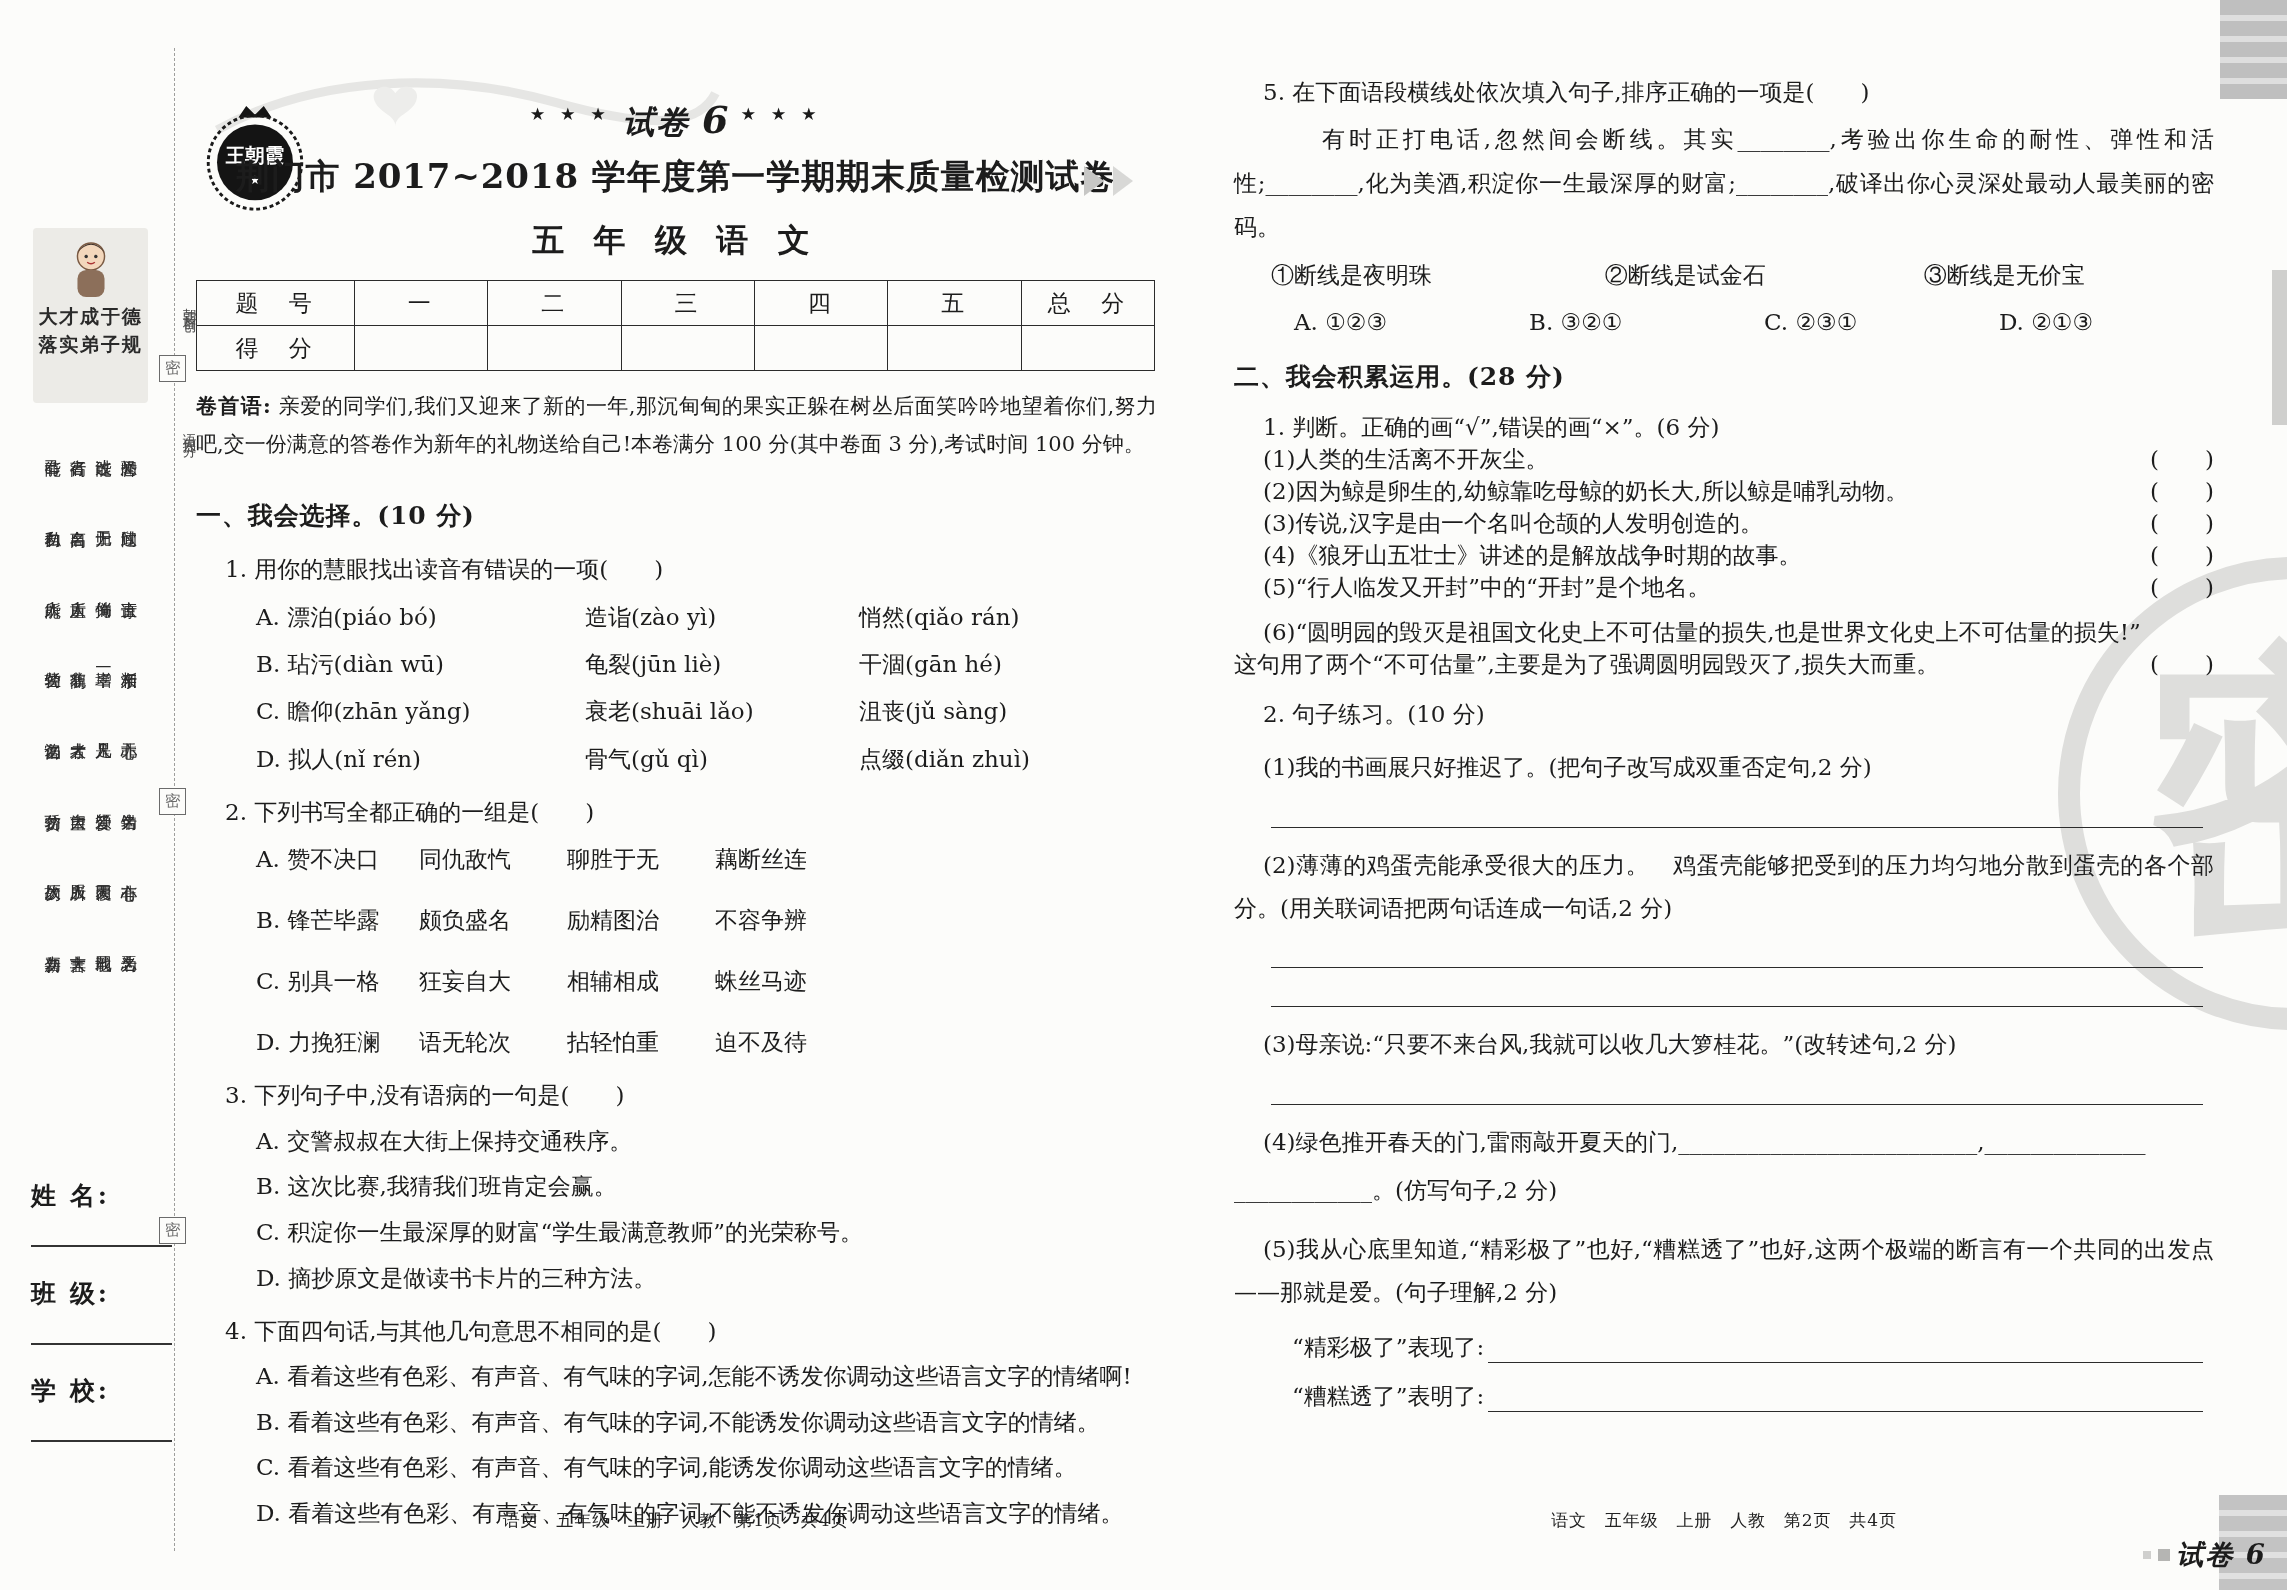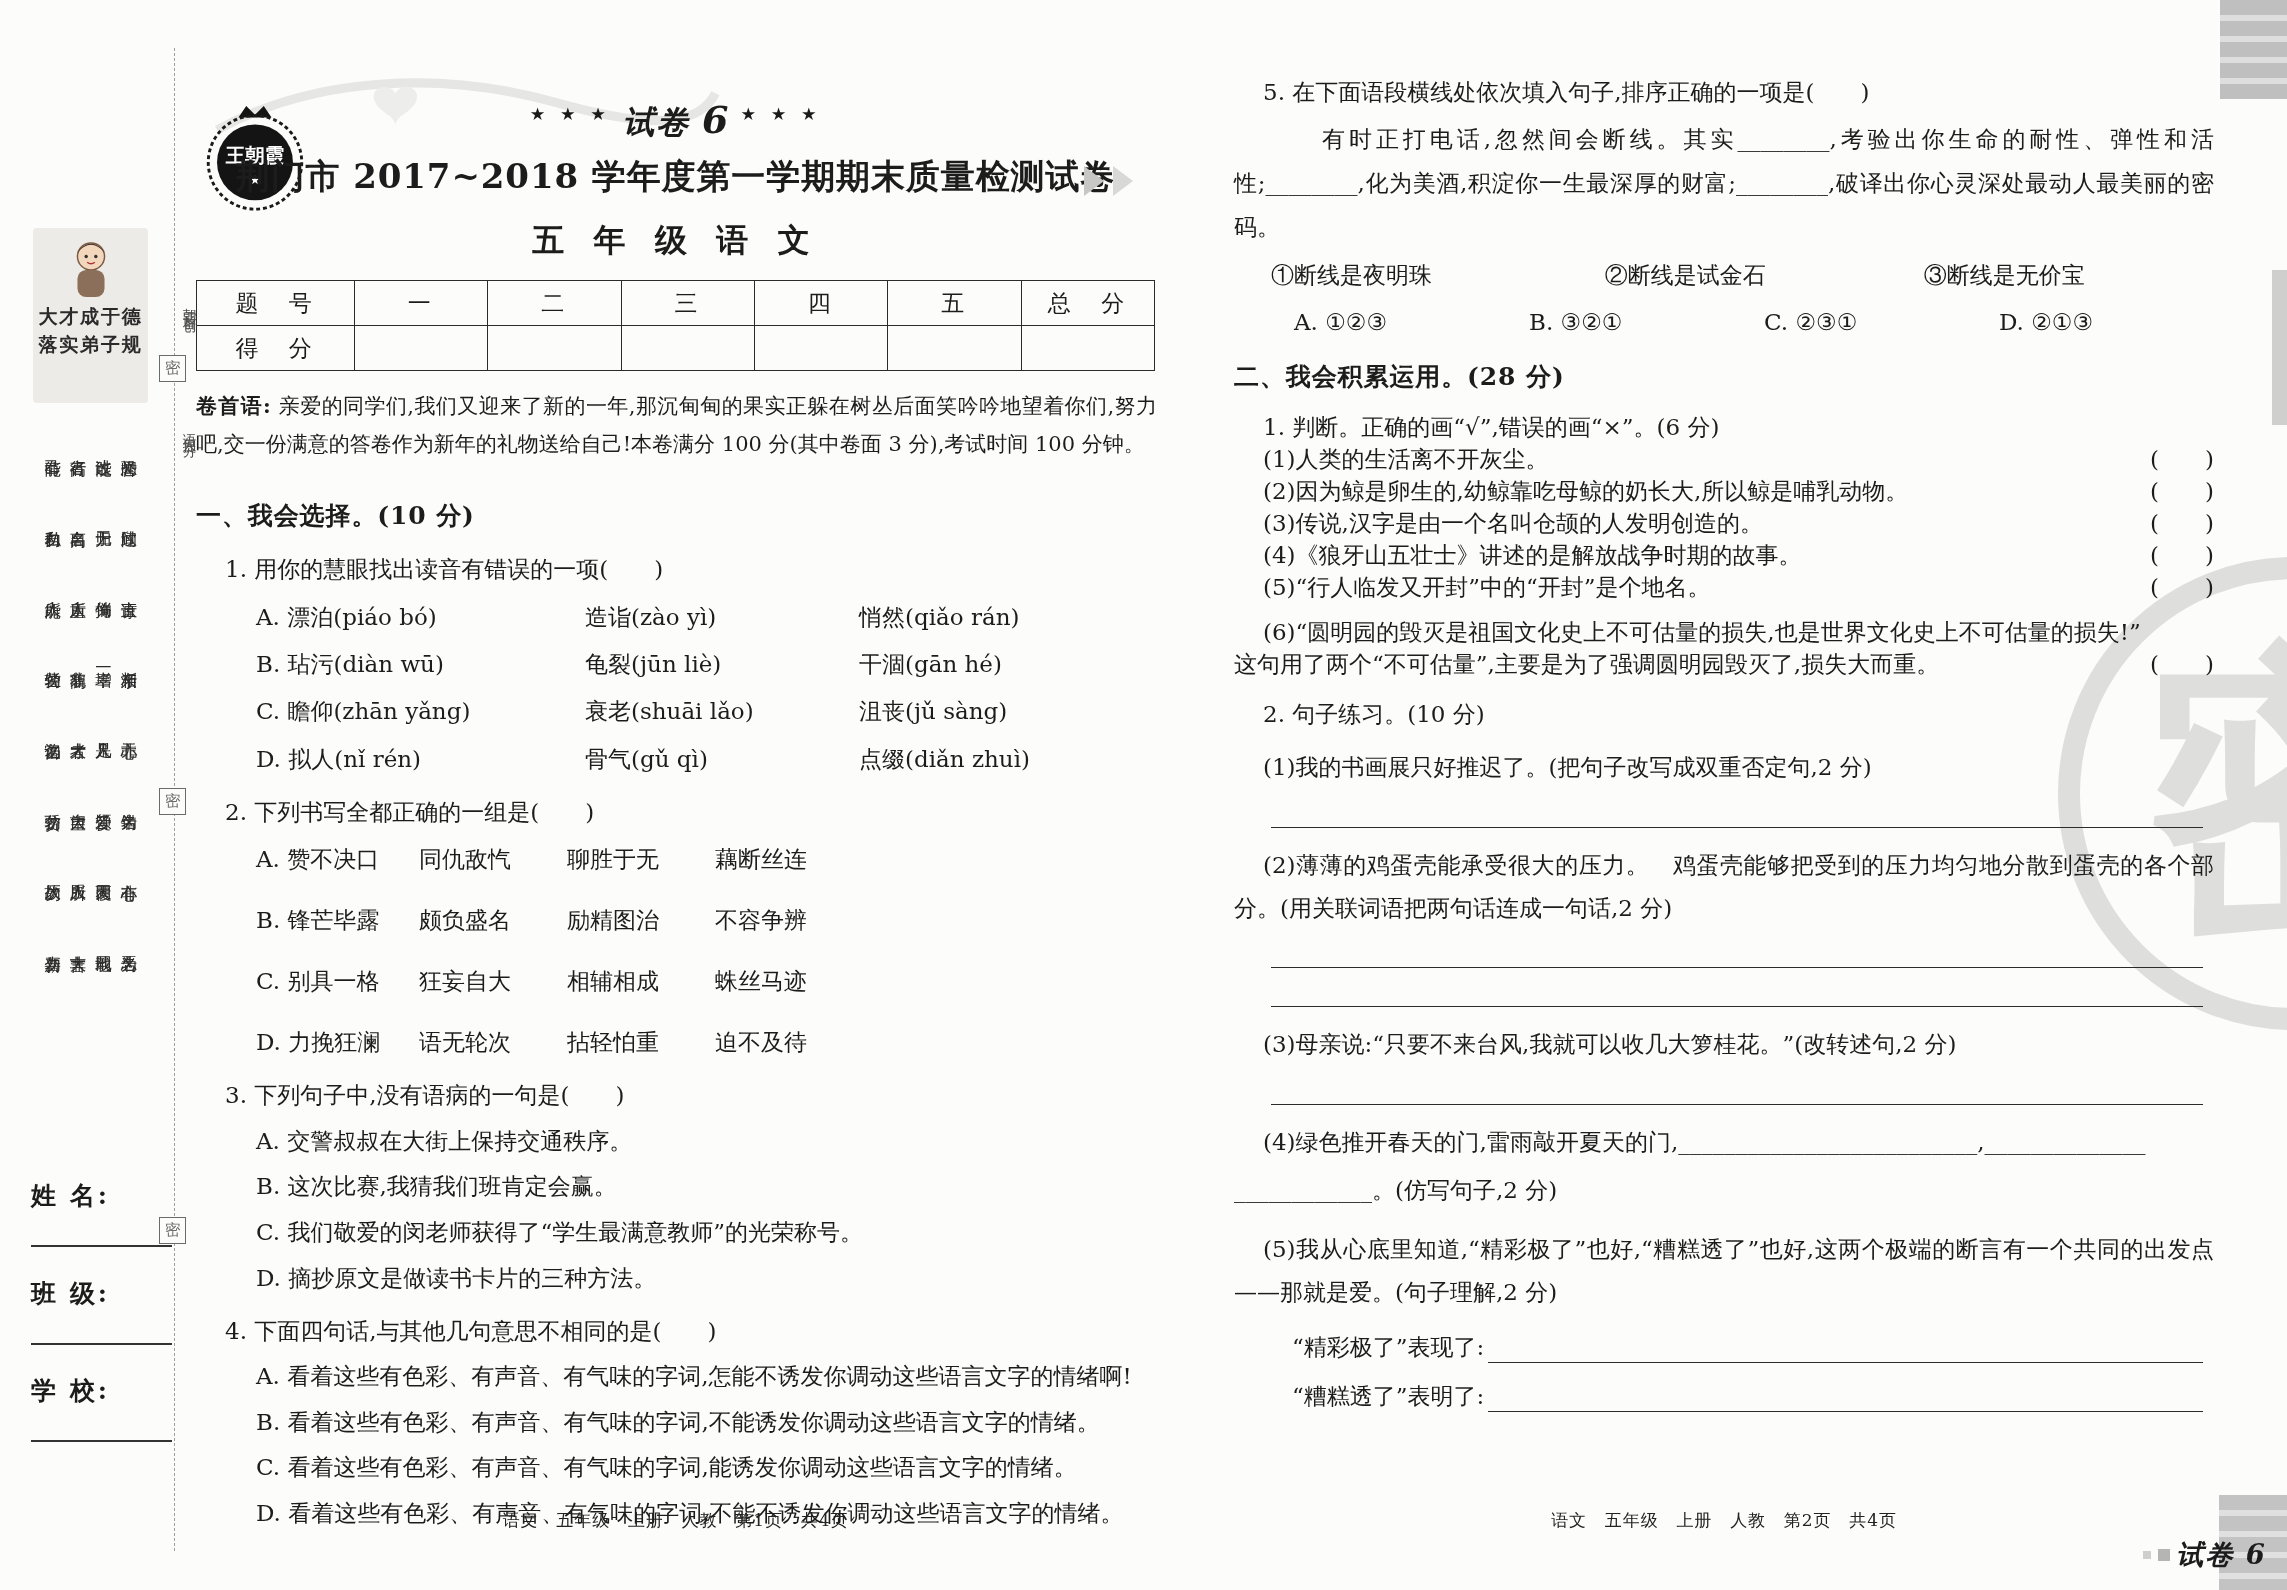--- a/index.html
+++ b/index.html
@@ -271,21 +271,21 @@
       <span>蛛丝马迹</span>
       <span>D. 力挽狂澜</span>
       <span>语无轮次</span>
       <span>拈轻怕重</span>
       <span>迫不及待</span>
     </div>
 
     <div class="qtitle">3. 下列句子中,没有语病的一句是(　　)</div>
     <div class="optline">A. 交警叔叔在大街上保持交通秩序。</div>
     <div class="optline">B. 这次比赛,我猜我们班肯定会赢。</div>
-    <div class="optline">C. 我们敬爱的闵老师获得了“学生最满意教师”的光荣称号。</div>
+    <div class="optline">C. 积淀你一生最深厚的财富“学生最满意教师”的光荣称号。</div>
     <div class="optline">D. 摘抄原文是做读书卡片的三种方法。</div>
 
     <div class="qtitle">4. 下面四句话,与其他几句意思不相同的是(　　)</div>
     <div class="optline">A. 看着这些有色彩、有声音、有气味的字词,怎能不诱发你调动这些语言文字的情绪啊!</div>
     <div class="optline">B. 看着这些有色彩、有声音、有气味的字词,不能诱发你调动这些语言文字的情绪。</div>
     <div class="optline">C. 看着这些有色彩、有声音、有气味的字词,能诱发你调动这些语言文字的情绪。</div>
     <div class="optline">D. 看着这些有色彩、有声音、有气味的字词,不能不诱发你调动这些语言文字的情绪。</div>
   </div>
 
   <div class="pfoot l">语文　五年级　上册　人教　第1页　共4页</div>

